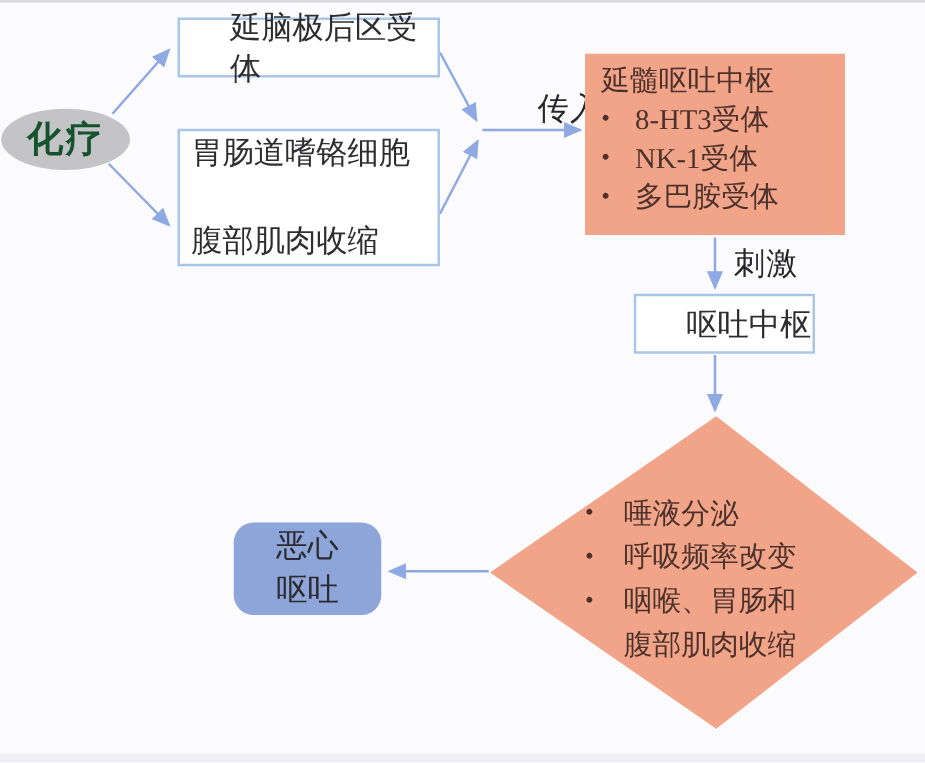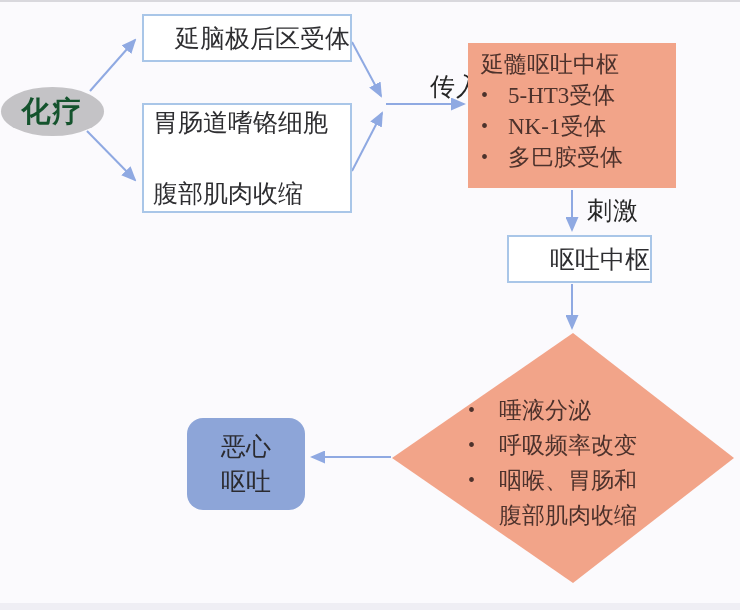--- a/index.html
+++ b/index.html
@@ -20,21 +20,21 @@
   }
   .edge-bottom {
     position: absolute; left: 0; top: 603px; width: 740px; height: 7px;
     background: #efeef4;
   }
   .node-box {
     position: absolute; box-sizing: border-box;
     background: #ffffff;
     border: 2px solid #a9c6e8;
     color: #2e2e31;
-    display: flex; align-items: center; justify-content: flex-end;
+    display: flex; align-items: center; justify-content: flex-start; padding-left: 40px;
   }
   .ellipse {
     position: absolute; left: 1px; top: 87px; width: 103px; height: 49px;
     background: #c4c3c6; border-radius: 50%;
     display: flex; align-items: center; justify-content: center;
     color: #14532d; font-size: 29px; font-weight: bold; letter-spacing: 2px;
   }
   .box-top { left: 142px; top: 14px; width: 210px; height: 48px; font-size: 25px; }
   .box-vagal {
     left: 142px; top: 103px; width: 210px; height: 110px;
@@ -53,21 +53,21 @@
   .salmon-box .sb-title { line-height: 30px; white-space: nowrap; }
   .bullet-row { display: flex; line-height: 31px; white-space: nowrap; }
   .bullet-dot { width: 27px; flex: 0 0 27px; font-size: 20px; }
   .diamond-text {
     position: absolute; left: 468px; top: 393px; width: 230px;
     color: #4d322c; font-size: 23px;
   }
   .diamond-text .bullet-row { line-height: 35px; }
   .diamond-text .bullet-dot { width: 31px; flex: 0 0 31px; }
   .nausea-box {
-    position: absolute; left: 187px; top: 418px; width: 118px; height: 92px;
+    position: absolute; left: 187px; top: 418px; width: 118px; height: 74px;
     background: #8da5d8; border-radius: 16px;
     display: flex; flex-direction: column; align-items: center; justify-content: center;
     color: #2b2b30; font-size: 25px; line-height: 35px;
   }
   .edge-label {
     position: absolute; color: #262626; font-size: 25px; white-space: nowrap;
     letter-spacing: 1px;
   }
   .label-afferent { left: 410px; top: 70px; margin-left: 20px; }
   .label-stimulate { left: 587px; top: 194px; }
@@ -118,21 +118,21 @@
     <span>胃肠道嗜铬细胞</span>
     <span>腹部肌肉收缩</span>
   </div>
 
   <div class="edge-label label-afferent">传入</div>
 
   <div class="salmon-box">
     <div class="sb-title">延髓呕吐中枢</div>
     <div class="bullet-row">
       <span class="bullet-dot">•</span>
-      <span>5-HT3受体</span>
+      <span>8-HT3受体</span>
     </div>
     <div class="bullet-row">
       <span class="bullet-dot">•</span>
       <span>NK-1受体</span>
     </div>
     <div class="bullet-row">
       <span class="bullet-dot">•</span>
       <span>多巴胺受体</span>
     </div>
   </div>

